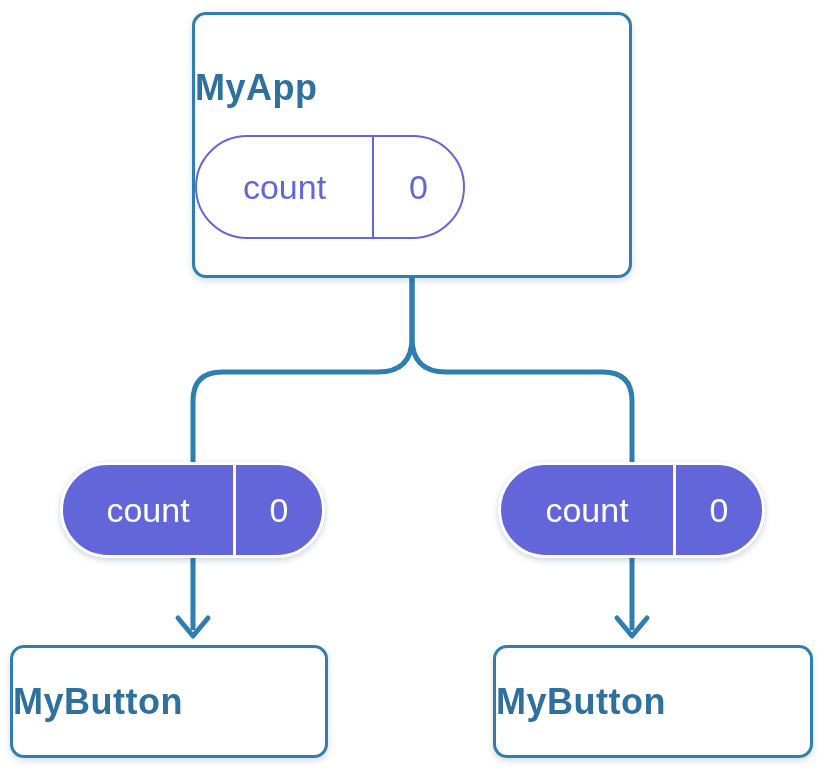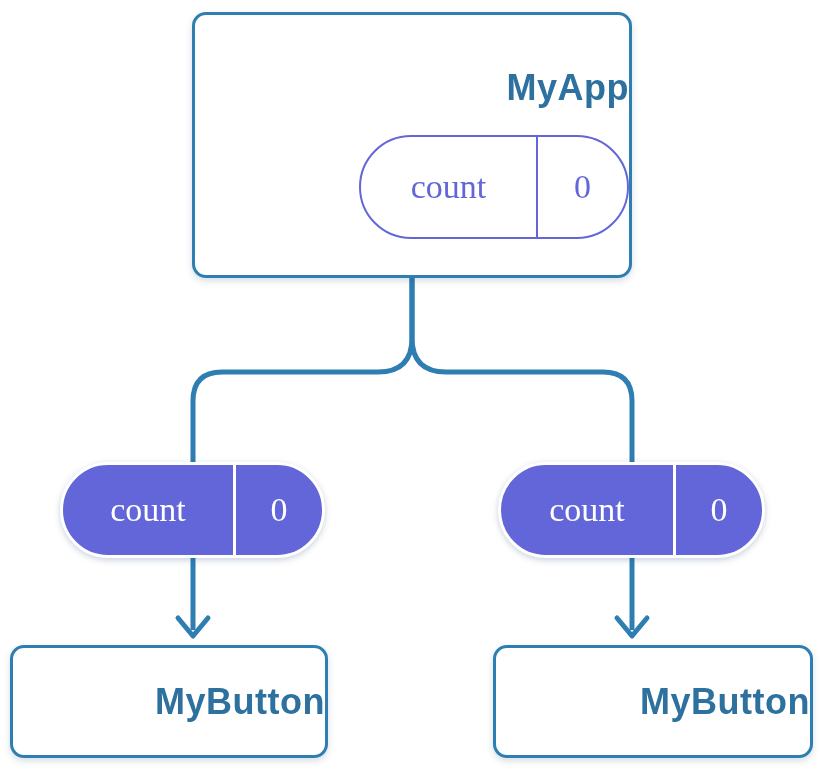--- a/index.html
+++ b/index.html
@@ -26,21 +26,21 @@
   
   .card {
     position: absolute;
     background: #ffffff;
     border: 3.5px solid #2e7eb2;
     border-radius: 14px;
     box-shadow: 0 3px 7px rgba(27, 73, 110, 0.18);
     box-sizing: border-box;
     z-index: 2;
     display: flex;
-    align-items: flex-end;
+    align-items: flex-start;
     justify-content: center;
     flex-direction: column;
   }
   .card-root {
     left: 192px; top: 12px;
     width: 440px; height: 266px;
     justify-content: flex-start;
   }
   .card-leaf-left  { left: 10px;  top: 645px; width: 318px; height: 113px; }
   .card-leaf-right { left: 493px; top: 645px; width: 320px; height: 113px; }
@@ -56,21 +56,20 @@
   }
   
   .pill {
     position: absolute;
     box-sizing: border-box;
     border-radius: 999px;
     display: flex;
     align-items: stretch;
     z-index: 3;
     overflow: hidden;
-    font-family: Liberation Serif, serif;
   }
   .pill-seg {
     display: flex;
     align-items: center;
     justify-content: center;
     font-size: 34px;
   }
   
   .pill-state {
     position: relative;

